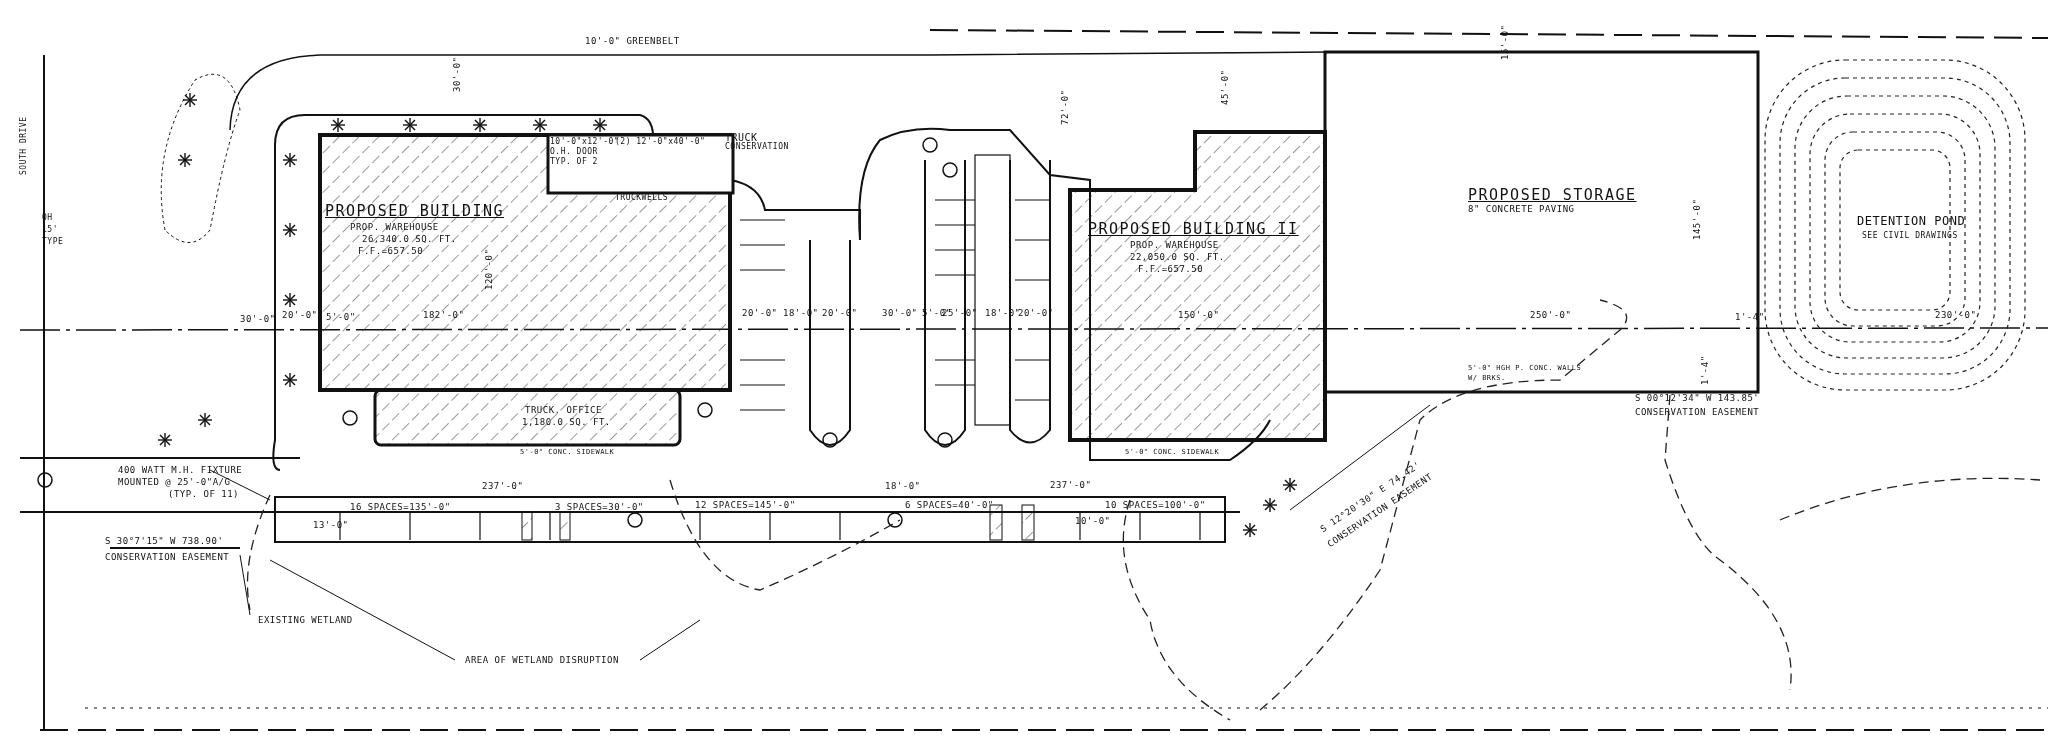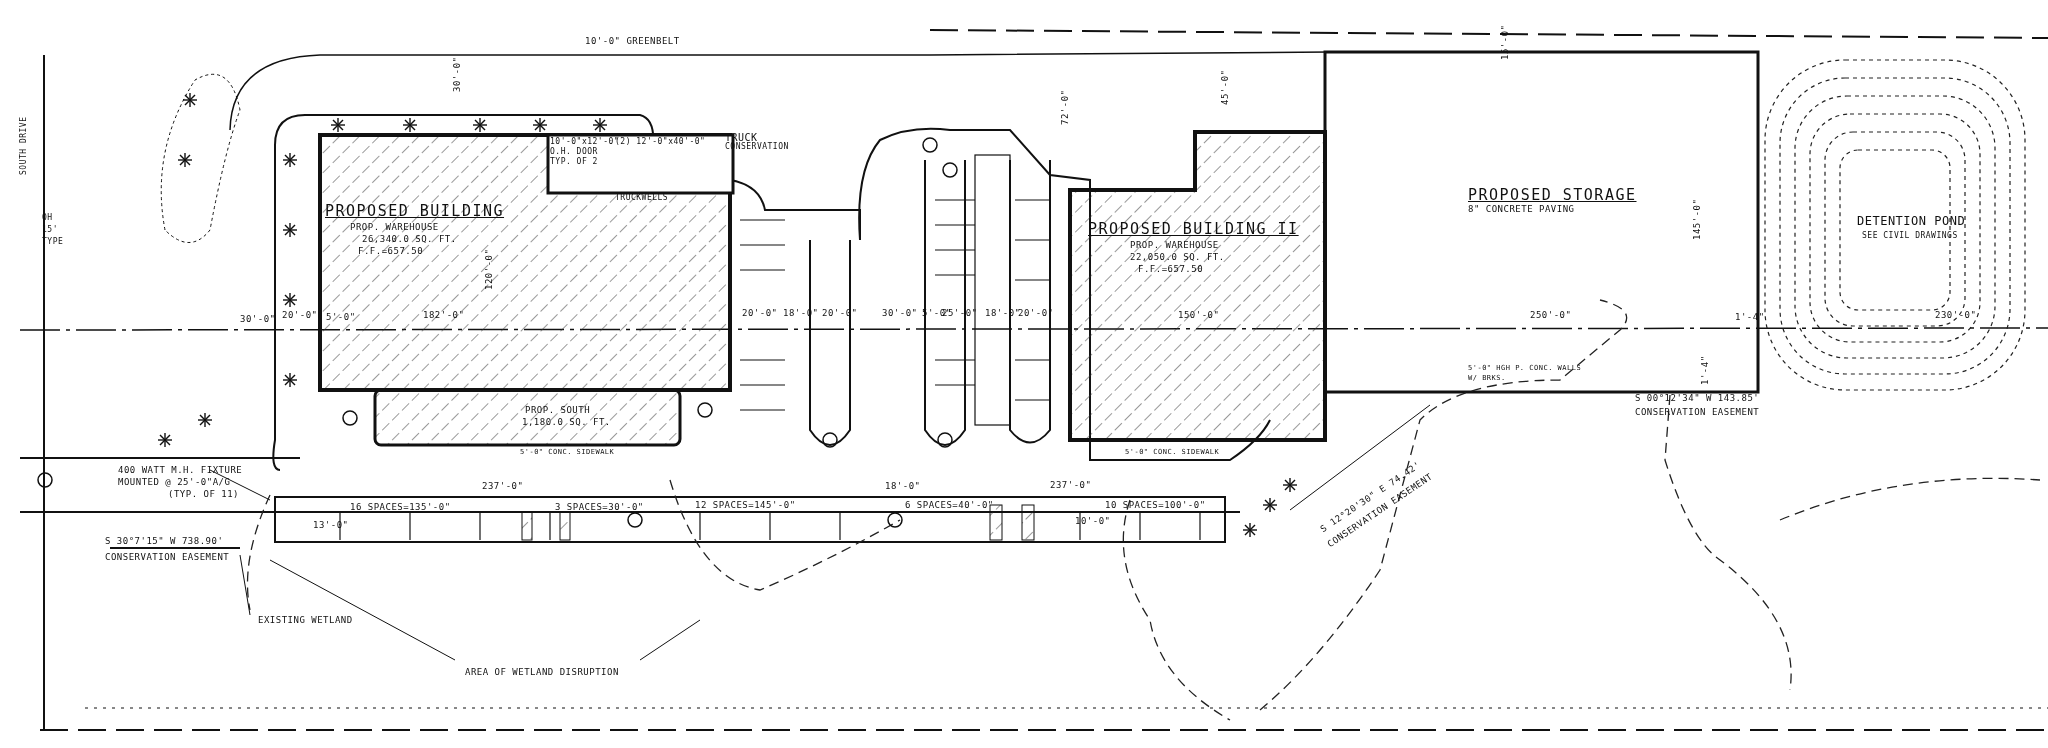--- a/index.html
+++ b/index.html
@@ -238,21 +238,21 @@
 <div class="lbl title" style="left:325px;top:202px;">PROPOSED BUILDING</div>
 <div class="lbl sub" style="left:350px;top:222px;">PROP. WAREHOUSE</div>
 <div class="lbl sub" style="left:350px;top:234px;margin-left:12px;">26,340.0 SQ. FT.</div>
 <div class="lbl sub" style="left:358px;top:246px;">F.F.=657.50</div>
 
 <div class="lbl title" style="left:1088px;top:220px;">PROPOSED BUILDING II</div>
 <div class="lbl sub" style="left:1130px;top:240px;">PROP. WAREHOUSE</div>
 <div class="lbl sub" style="left:1130px;top:252px;">22,050.0 SQ. FT.</div>
 <div class="lbl sub" style="left:1138px;top:264px;">F.F.=657.50</div>
 
-<div class="lbl sub" style="left:525px;top:405px;">PROP. SOUTH</div>
+<div class="lbl sub" style="left:525px;top:405px;">TRUCK. OFFICE</div>
 <div class="lbl sub" style="left:522px;top:417px;">1,180.0 SQ. FT.</div>
 
 <div class="lbl title" style="left:1468px;top:186px;">PROPOSED STORAGE</div>
 <div class="lbl sub" style="left:1468px;top:204px;">8" CONCRETE PAVING</div>
 
 <div class="lbl" style="left:1857px;top:214px;font-size:12px;">DETENTION POND</div>
 <div class="lbl sub" style="left:1862px;top:230px;font-size:8px;">SEE CIVIL DRAWINGS</div>
 
 <div class="lbl dim" style="left:585px;top:36px;">10'-0" GREENBELT</div>
 
@@ -298,21 +298,21 @@
 <div class="lbl dim" style="left:1735px;top:312px;">1'-4"</div>
 <div class="lbl dim vert" style="left:1700px;top:385px;">1'-4"</div>
 <div class="lbl dim vert" style="left:1500px;top:60px;">15'-0"</div>
 
 <div class="lbl note" style="left:118px;top:464px;">400 WATT M.H. FIXTURE</div>
 <div class="lbl note" style="left:118px;top:476px;">MOUNTED @ 25'-0"A/G</div>
 <div class="lbl note" style="left:168px;top:488px;">(TYP. OF 11)</div>
 <div class="lbl note" style="left:105px;top:535px;">S 30°7'15" W  738.90'</div>
 <div class="lbl note" style="left:105px;top:551px;">CONSERVATION EASEMENT</div>
 <div class="lbl note" style="left:258px;top:614px;">EXISTING WETLAND</div>
-<div class="lbl note" style="left:465px;top:654px;margin-top:12px;">AREA OF WETLAND DISRUPTION</div>
+<div class="lbl note" style="left:465px;top:654px;">AREA OF WETLAND DISRUPTION</div>
 <div class="lbl note" style="left:1635px;top:392px;">S 00°12'34" W  143.85'</div>
 <div class="lbl note" style="left:1635px;top:406px;">CONSERVATION EASEMENT</div>
 <div class="lbl note diag" style="left:1318px;top:525px;">S 12°20'30" E  74.42'</div>
 <div class="lbl note diag" style="left:1325px;top:540px;">CONSERVATION EASEMENT</div>
 <div class="lbl note" style="left:1468px;top:362px;font-size:7px;">5'-0" HGH P. CONC. WALLS</div>
 <div class="lbl note" style="left:1468px;top:372px;font-size:7px;">W/ BRKS.</div>
 <div class="lbl note" style="left:520px;top:446px;font-size:7px;">5'-0" CONC. SIDEWALK</div>
 <div class="lbl note" style="left:1125px;top:446px;font-size:7px;">5'-0" CONC. SIDEWALK</div>
 <div class="lbl note" style="left:42px;top:212px;font-size:8px;width:20px;white-space:normal;">OH 15' TYPE</div>
 <div class="lbl note vert" style="left:18px;top:175px;font-size:8px;">SOUTH DRIVE</div>

